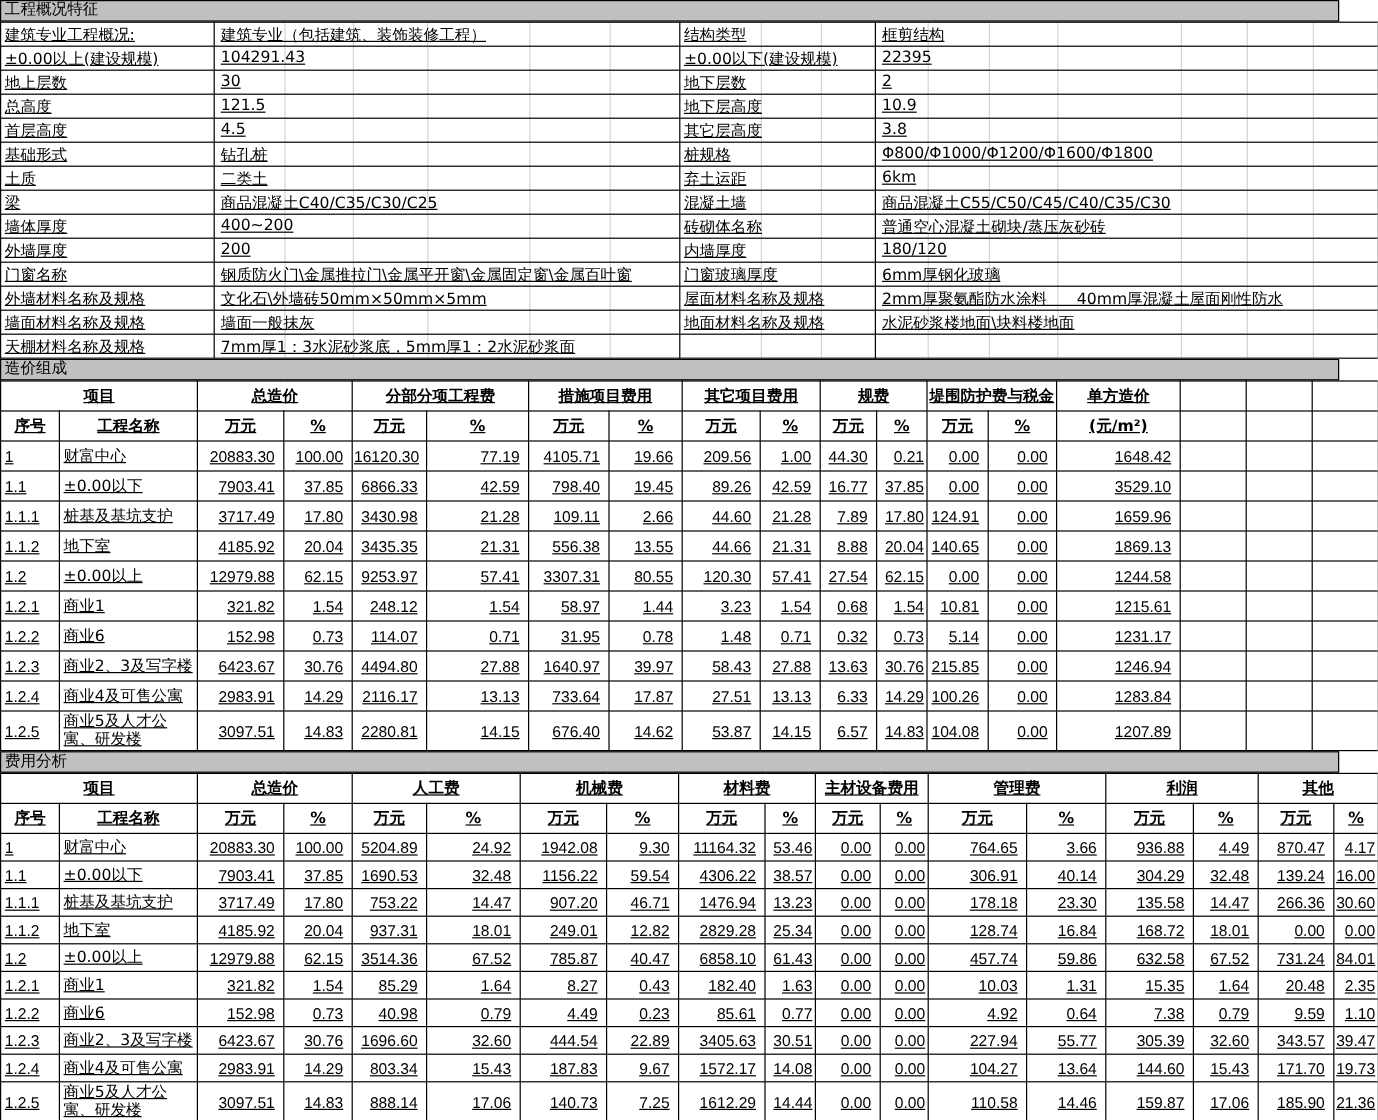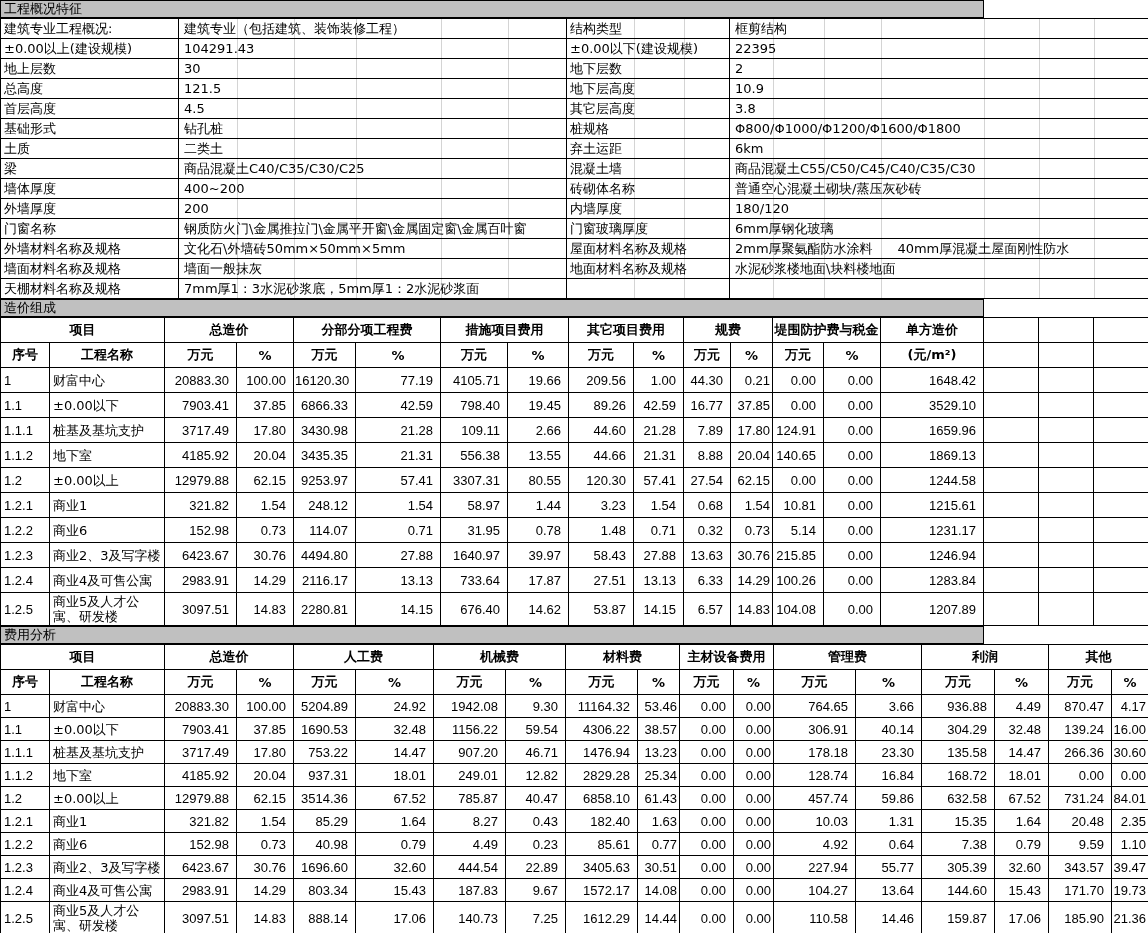--- a/index.html
+++ b/index.html
@@ -1,23 +1,23 @@
 <!DOCTYPE html>
 <html><head>
 <meta charset="utf-8">
 <style>
   html,body{margin:0;padding:0;background:#fff;}
   .sheet{width:1148px;font-family:"DejaVu Sans",sans-serif;color:#000;}
   .band{
-    box-sizing:border-box;width:984px;height:18px;
+    box-sizing:border-box;width:1116px;height:18px;
     background:#c0c0c0;border:1px solid #000;
     font-size:13px;line-height:15px;padding:0 3px;
     overflow:hidden;white-space:nowrap;
   }
-  table{border-collapse:collapse;table-layout:fixed;width:1148px;margin:0;}
+  table{border-collapse:collapse;table-layout:fixed;width:1148px;margin:0;text-decoration:underline;}
   td,th{border:1px solid #000;overflow:hidden;box-sizing:border-box;vertical-align:middle;}
   th{font-weight:bold;text-align:center;font-size:13px;padding:1px 0;font-family:"DejaVu Sans",sans-serif;white-space:nowrap;}
   td.idx{text-align:left;padding:0 3px;font-family:"Liberation Sans",sans-serif;font-size:13px;white-space:nowrap;}
   td.name{text-align:left;padding:1px 3px;font-size:13px;line-height:15px;white-space:normal;}
   td.num{text-align:right;padding:0 7px 0 1px;font-family:"Liberation Sans",sans-serif;font-size:13px;white-space:nowrap;}
   td.num.tight{padding-right:2px;}
   td.empty{background:#fff;}
   
   td.ov-k{font-size:13px;padding:0 3px;white-space:nowrap;}
   td.ov-v{font-size:13px;padding:0 5px;white-space:pre;margin-top:48px;}

